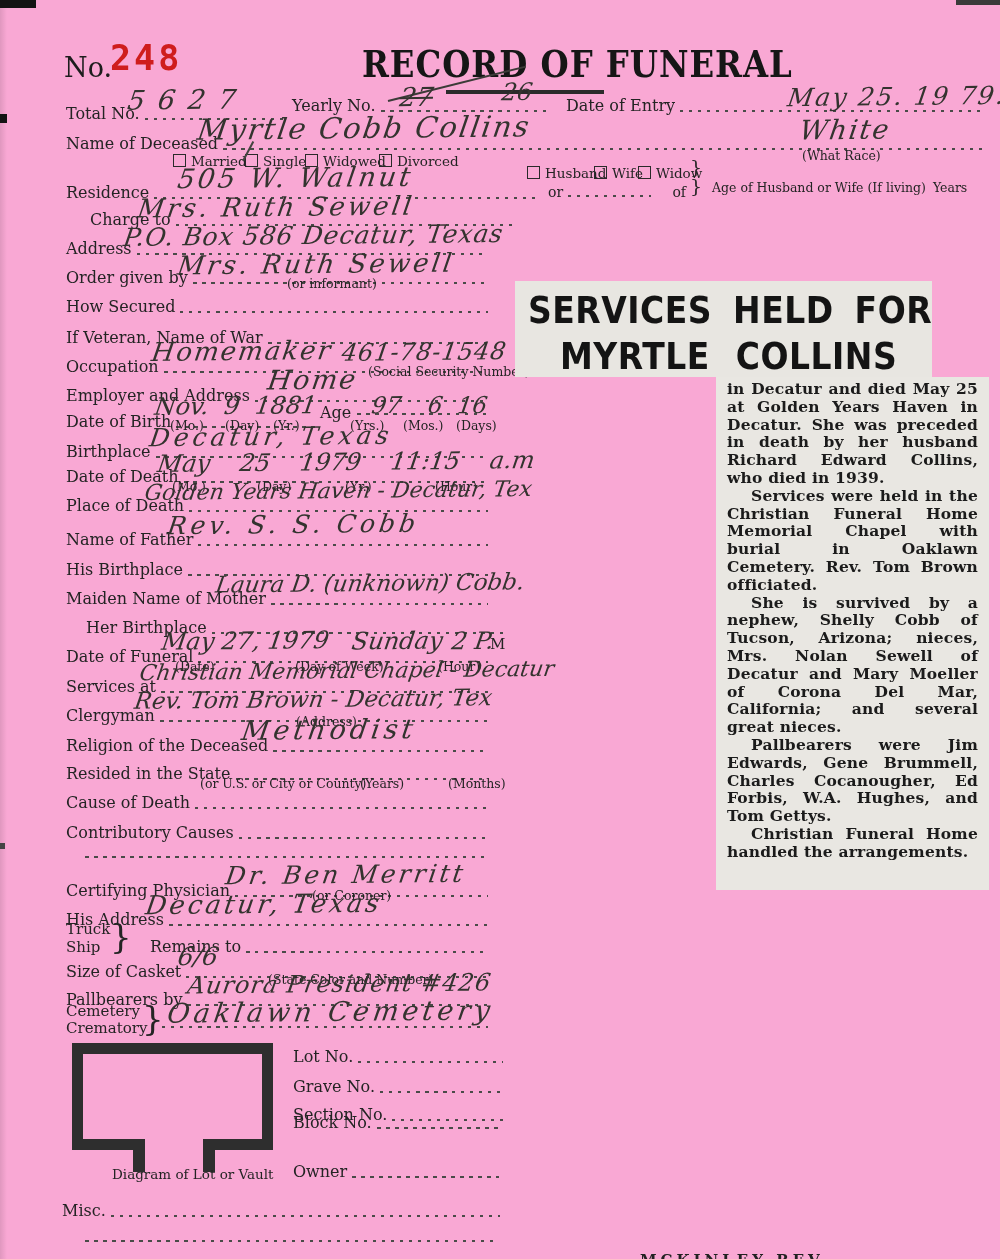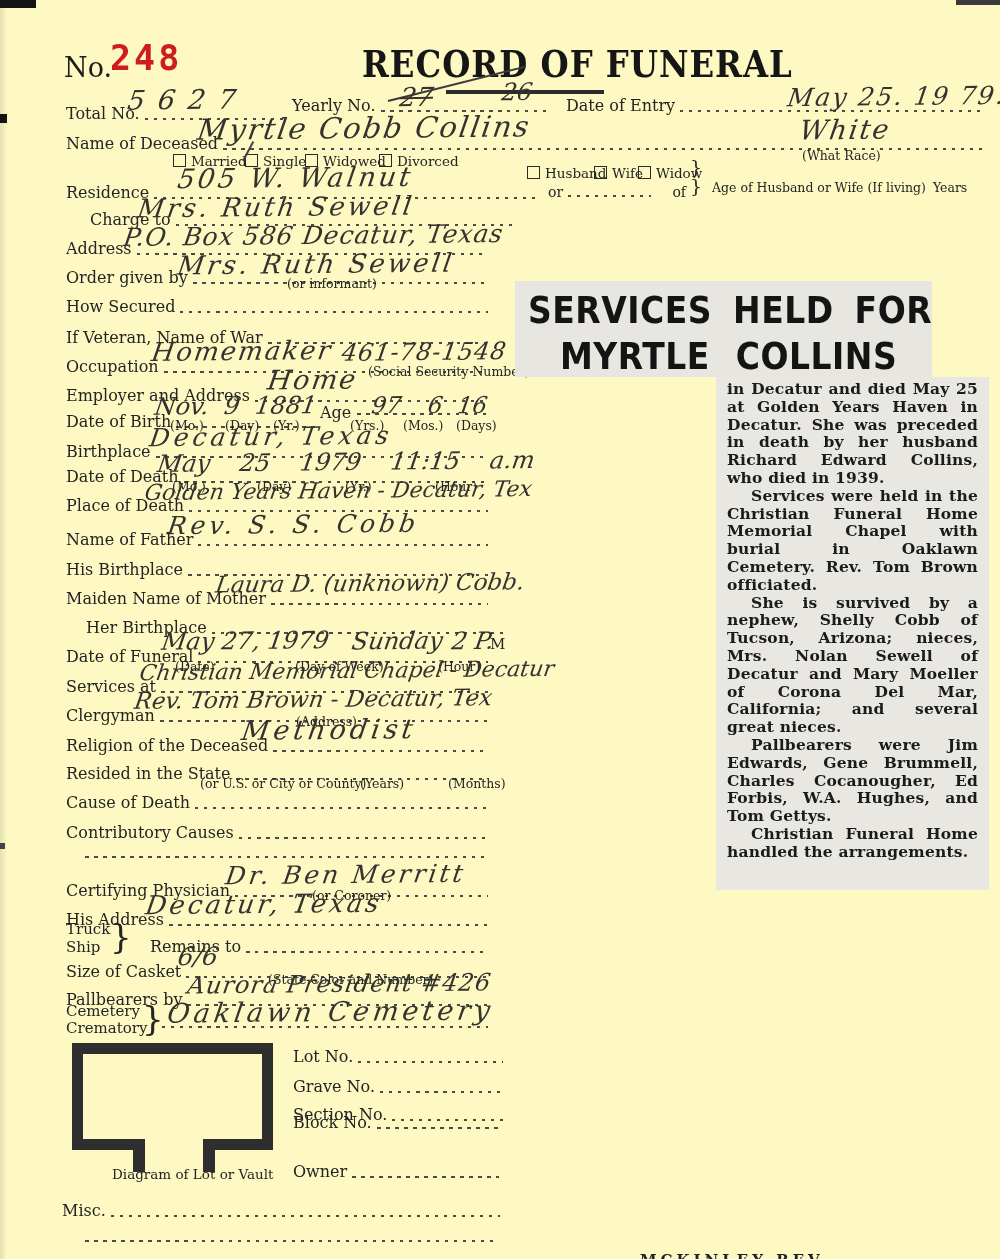--- a/index.html
+++ b/index.html
@@ -1,16 +1,16 @@
 <!DOCTYPE html>
 <html><head>
 <meta charset="utf-8">
 <style>
   html,body{margin:0;padding:0;background:#d8d6d0;}
-  #page{position:relative;width:1000px;height:1259px;background:#fef9c3;overflow:hidden;
+  #page{position:relative;width:1000px;height:1259px;background:#f9a8d4;overflow:hidden;
         font-family:"DejaVu Serif",serif;color:#242424;}
   
   .fr{position:absolute;display:flex;align-items:flex-end;}
   .fl{font-size:16px;white-space:nowrap;line-height:1.15;color:#242424;}
   .dots{flex:1;height:2.2px;background:repeating-linear-gradient(90deg,#4a4a48 0 3.5px,transparent 3.5px 9px);margin:0 2px 3px 5px;}
   .fr.hintrow .fl{font-size:12.5px;}
   .fr.hintrow .dots{margin-bottom:2px;height:2px;}
   
   .hw{position:absolute;font-family:"DejaVu Serif",serif;font-style:italic;color:#34332f;
       transform:skewX(-9deg) rotate(-0.6deg);white-space:nowrap;line-height:1;}

